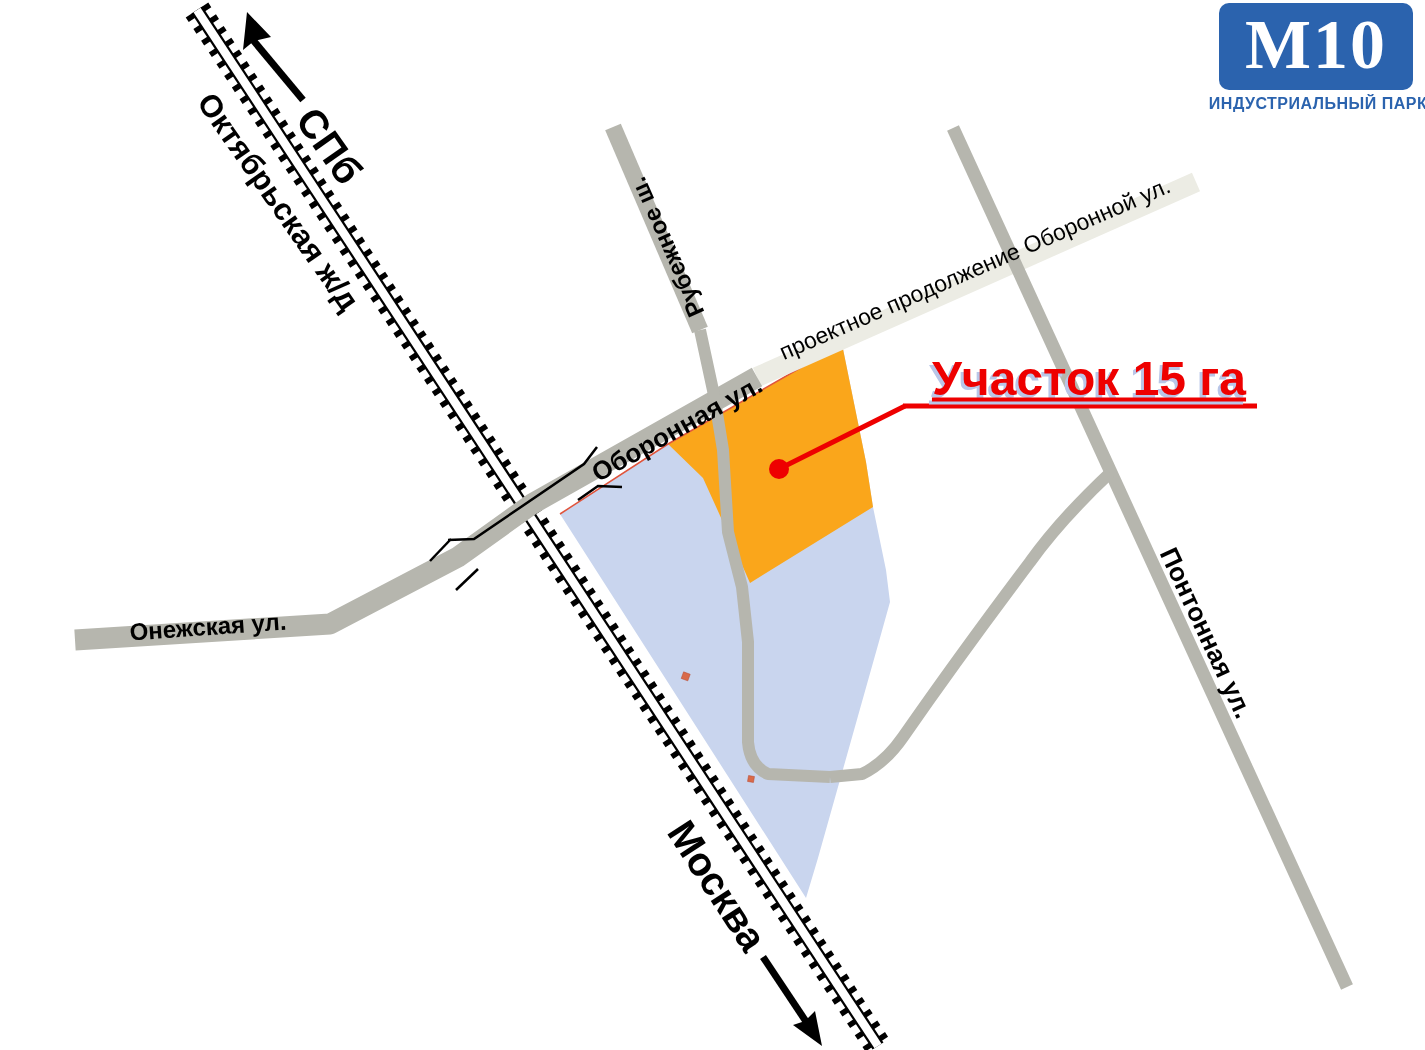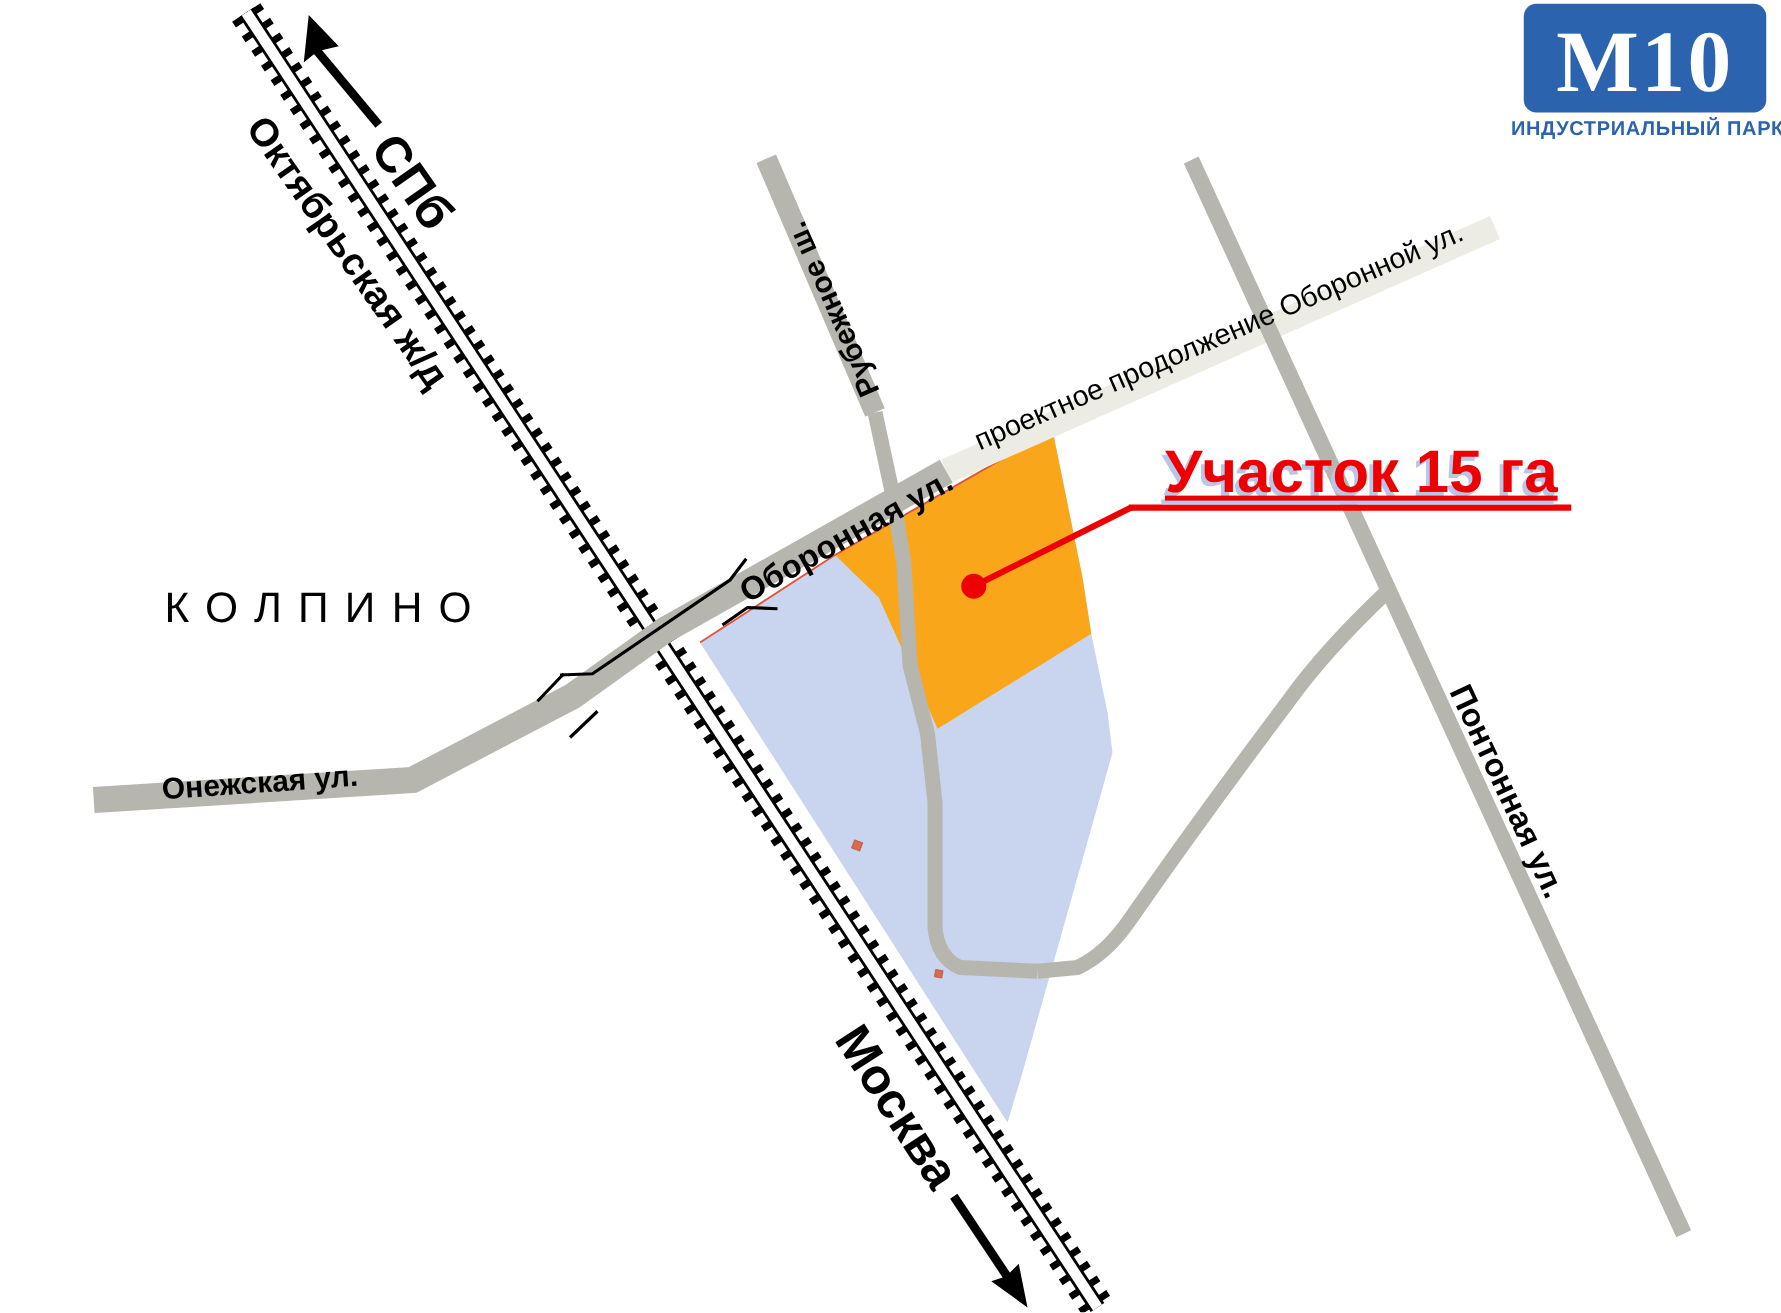--- a/index.html
+++ b/index.html
@@ -20,21 +20,21 @@
   .lbl-ponton{left:1206px;top:633px;font-size:26px;font-weight:700;transform:translate(-50%,-50%) rotate(65deg);}
   .lbl-uchastok{
     left:1089px;top:378px;font-size:48px;font-weight:700;color:#ee0000;
     transform:translate(-50%,-50%);
     text-shadow:-3px 3px 0 #b9c6e8;
     text-decoration:underline;
   }
   .logo-box{
     position:absolute;left:1219px;top:3px;width:194px;height:87px;
     background:#2b63ae;border-radius:10px;
-    display:flex;align-items:flex-end;justify-content:center;
+    display:flex;align-items:center;justify-content:center;
   }
   .logo-m10{
     font-family:"Liberation Serif",serif;font-weight:700;font-size:70px;
     color:#ffffff;letter-spacing:2px;line-height:1;padding-bottom:4px;
   }
   .logo-sub{
     position:absolute;left:1318px;top:104px;transform:translate(-50%,-50%);
     font-size:16px;font-weight:700;color:#2b63ae;letter-spacing:0.5px;white-space:nowrap;
   }
 </style>
@@ -87,21 +87,20 @@
     <g>
       <line x1="779" y1="469" x2="905" y2="406" stroke="#ee0000" stroke-width="5"></line>
       <line x1="903" y1="406" x2="1257" y2="406" stroke="#ee0000" stroke-width="5"></line>
       <circle cx="779" cy="469" r="10" fill="#ee0000"></circle>
     </g>
   </svg>
 
   <div class="lbl lbl-spb">СПб</div>
   <div class="lbl lbl-okt">Октябрьская ж/д</div>
   <div class="lbl lbl-moskva">Москва</div>
-  <div class="lbl lbl-kolpino">КОЛПИНО</div>
   <div class="lbl lbl-onezh">Онежская ул.</div>
   <div class="lbl lbl-obor">Оборонная ул.</div>
   <div class="lbl lbl-proekt">проектное продолжение  Оборонной ул.</div>
   <div class="lbl lbl-rubezh">Рубежное ш.</div>
   <div class="lbl lbl-ponton">Понтонная ул.</div>
   <div class="lbl lbl-uchastok">Участок 15 га</div>
 
   <div class="logo-box">
     <div class="logo-m10">М10</div>
   </div>

